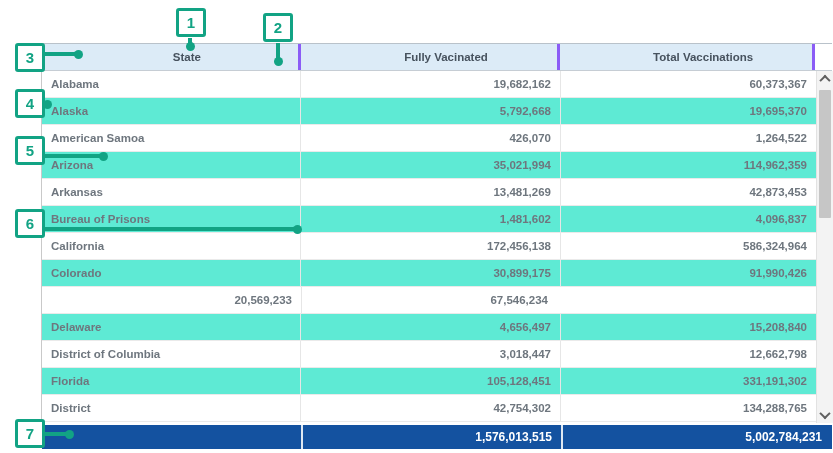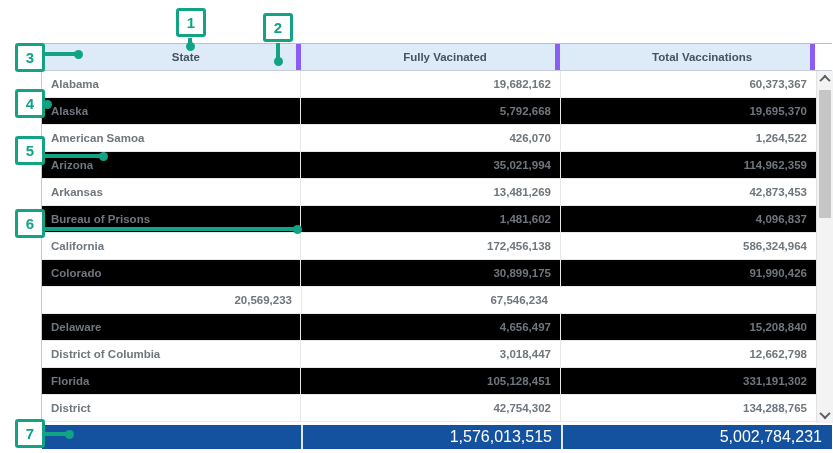--- a/index.html
+++ b/index.html
@@ -5,30 +5,30 @@
   html,body{margin:0;padding:0;background:#ffffff;font-family:"Liberation Sans",sans-serif;}
   #stage{position:relative;width:833px;height:453px;background:#ffffff;overflow:hidden;}
 
   
   #table{position:absolute;left:41px;top:43px;width:791px;height:405px;
          border-left:1px solid #c9c9c9;border-top:1px solid #b9c2ca;box-sizing:border-box;}
 
   .hdr{display:flex;height:27px;background:#dcebf7;border-bottom:1px solid #c6cdd4;box-sizing:border-box;}
   .hdr .hcell{display:flex;align-items:center;justify-content:center;
               font-size:11.5px;font-weight:700;color:#47525e;
-              border-right:5px solid #8b5cf6;box-sizing:border-box;height:100%;padding-left:34px;}
+              border-right:3px solid #8b5cf6;box-sizing:border-box;height:100%;padding-left:34px;}
   .hc-state{width:259px;}
   .hc-fully{width:260px;}
   .hc-total{width:255px;}
   .hdr .corner{width:17px;background:#ffffff;border:none;}
 
   .body{position:relative;height:352px;width:791px;background:#fff;}
   .rows{position:absolute;left:0;top:0;width:774px;height:352px;overflow:hidden;font-weight:bold;}
   .row{display:flex;height:27px;box-sizing:border-box;border-bottom:1px solid #eaeaea;background:#ffffff;}
-  .row.alt{background:#000000;align-items:flex-end;}
+  .row.alt{background:#5eead4;align-items:flex-end;}
   .cell{box-sizing:border-box;height:100%;display:flex;align-items:center;
         font-size:11.5px;color:#6e767e;border-right:1px solid #e6e6e6;}
   .c-state{width:259px;padding-left:9px;}
   .c-fully{width:260px;justify-content:flex-end;padding-right:9px;}
   .c-total{width:255px;justify-content:flex-end;padding-right:9px;border-right:none;}
 
   
   .scrollbar{position:absolute;right:0;top:0;width:17px;height:352px;background:#f3f3f3;
              border-left:1px solid #e2e2e2;box-sizing:border-box;}
   .sb-btn{position:absolute;left:0;width:16px;height:16px;display:flex;align-items:center;justify-content:center;}
@@ -36,21 +36,21 @@
   .sb-down{bottom:0;}
   .chev{width:6px;height:6px;border-top:2px solid #5f5f5f;border-right:2px solid #5f5f5f;}
   .chev.up{transform:rotate(-45deg) translate(-1px,1px);}
   .chev.down{transform:rotate(135deg) translate(-1px,1px);}
   .sb-thumb{position:absolute;left:2px;width:12px;top:19px;height:128px;background:#c6c6c6;border-radius:1px;}
 
   
   .gap{height:2px;background:#ffffff;}
   .totals{display:flex;height:24px;background:#1452a0;}
   .tcell{box-sizing:border-box;height:100%;display:flex;align-items:center;justify-content:flex-end;
-         font-size:16px;font-weight:400;color:#ffffff;padding-right:9px;}
+         font-size:12px;font-weight:700;color:#ffffff;padding-right:9px;}
   .t-state{width:259px;}
   .t-fully{width:260px;border-left:2px solid #dfe8f2;}
   .t-total{width:270px;border-left:2px solid #dfe8f2;}
 
   
   .callout-box{position:absolute;box-sizing:border-box;width:30px;height:29px;background:#ffffff;
                border:3px solid #12a384;border-radius:3px;display:flex;align-items:center;justify-content:center;
                font-size:15px;font-weight:700;color:#12a384;z-index:20;}
   .conn{position:absolute;background:#12a384;z-index:19;}
   .dot{position:absolute;width:9px;height:9px;border-radius:50%;background:#12a384;z-index:21;}

